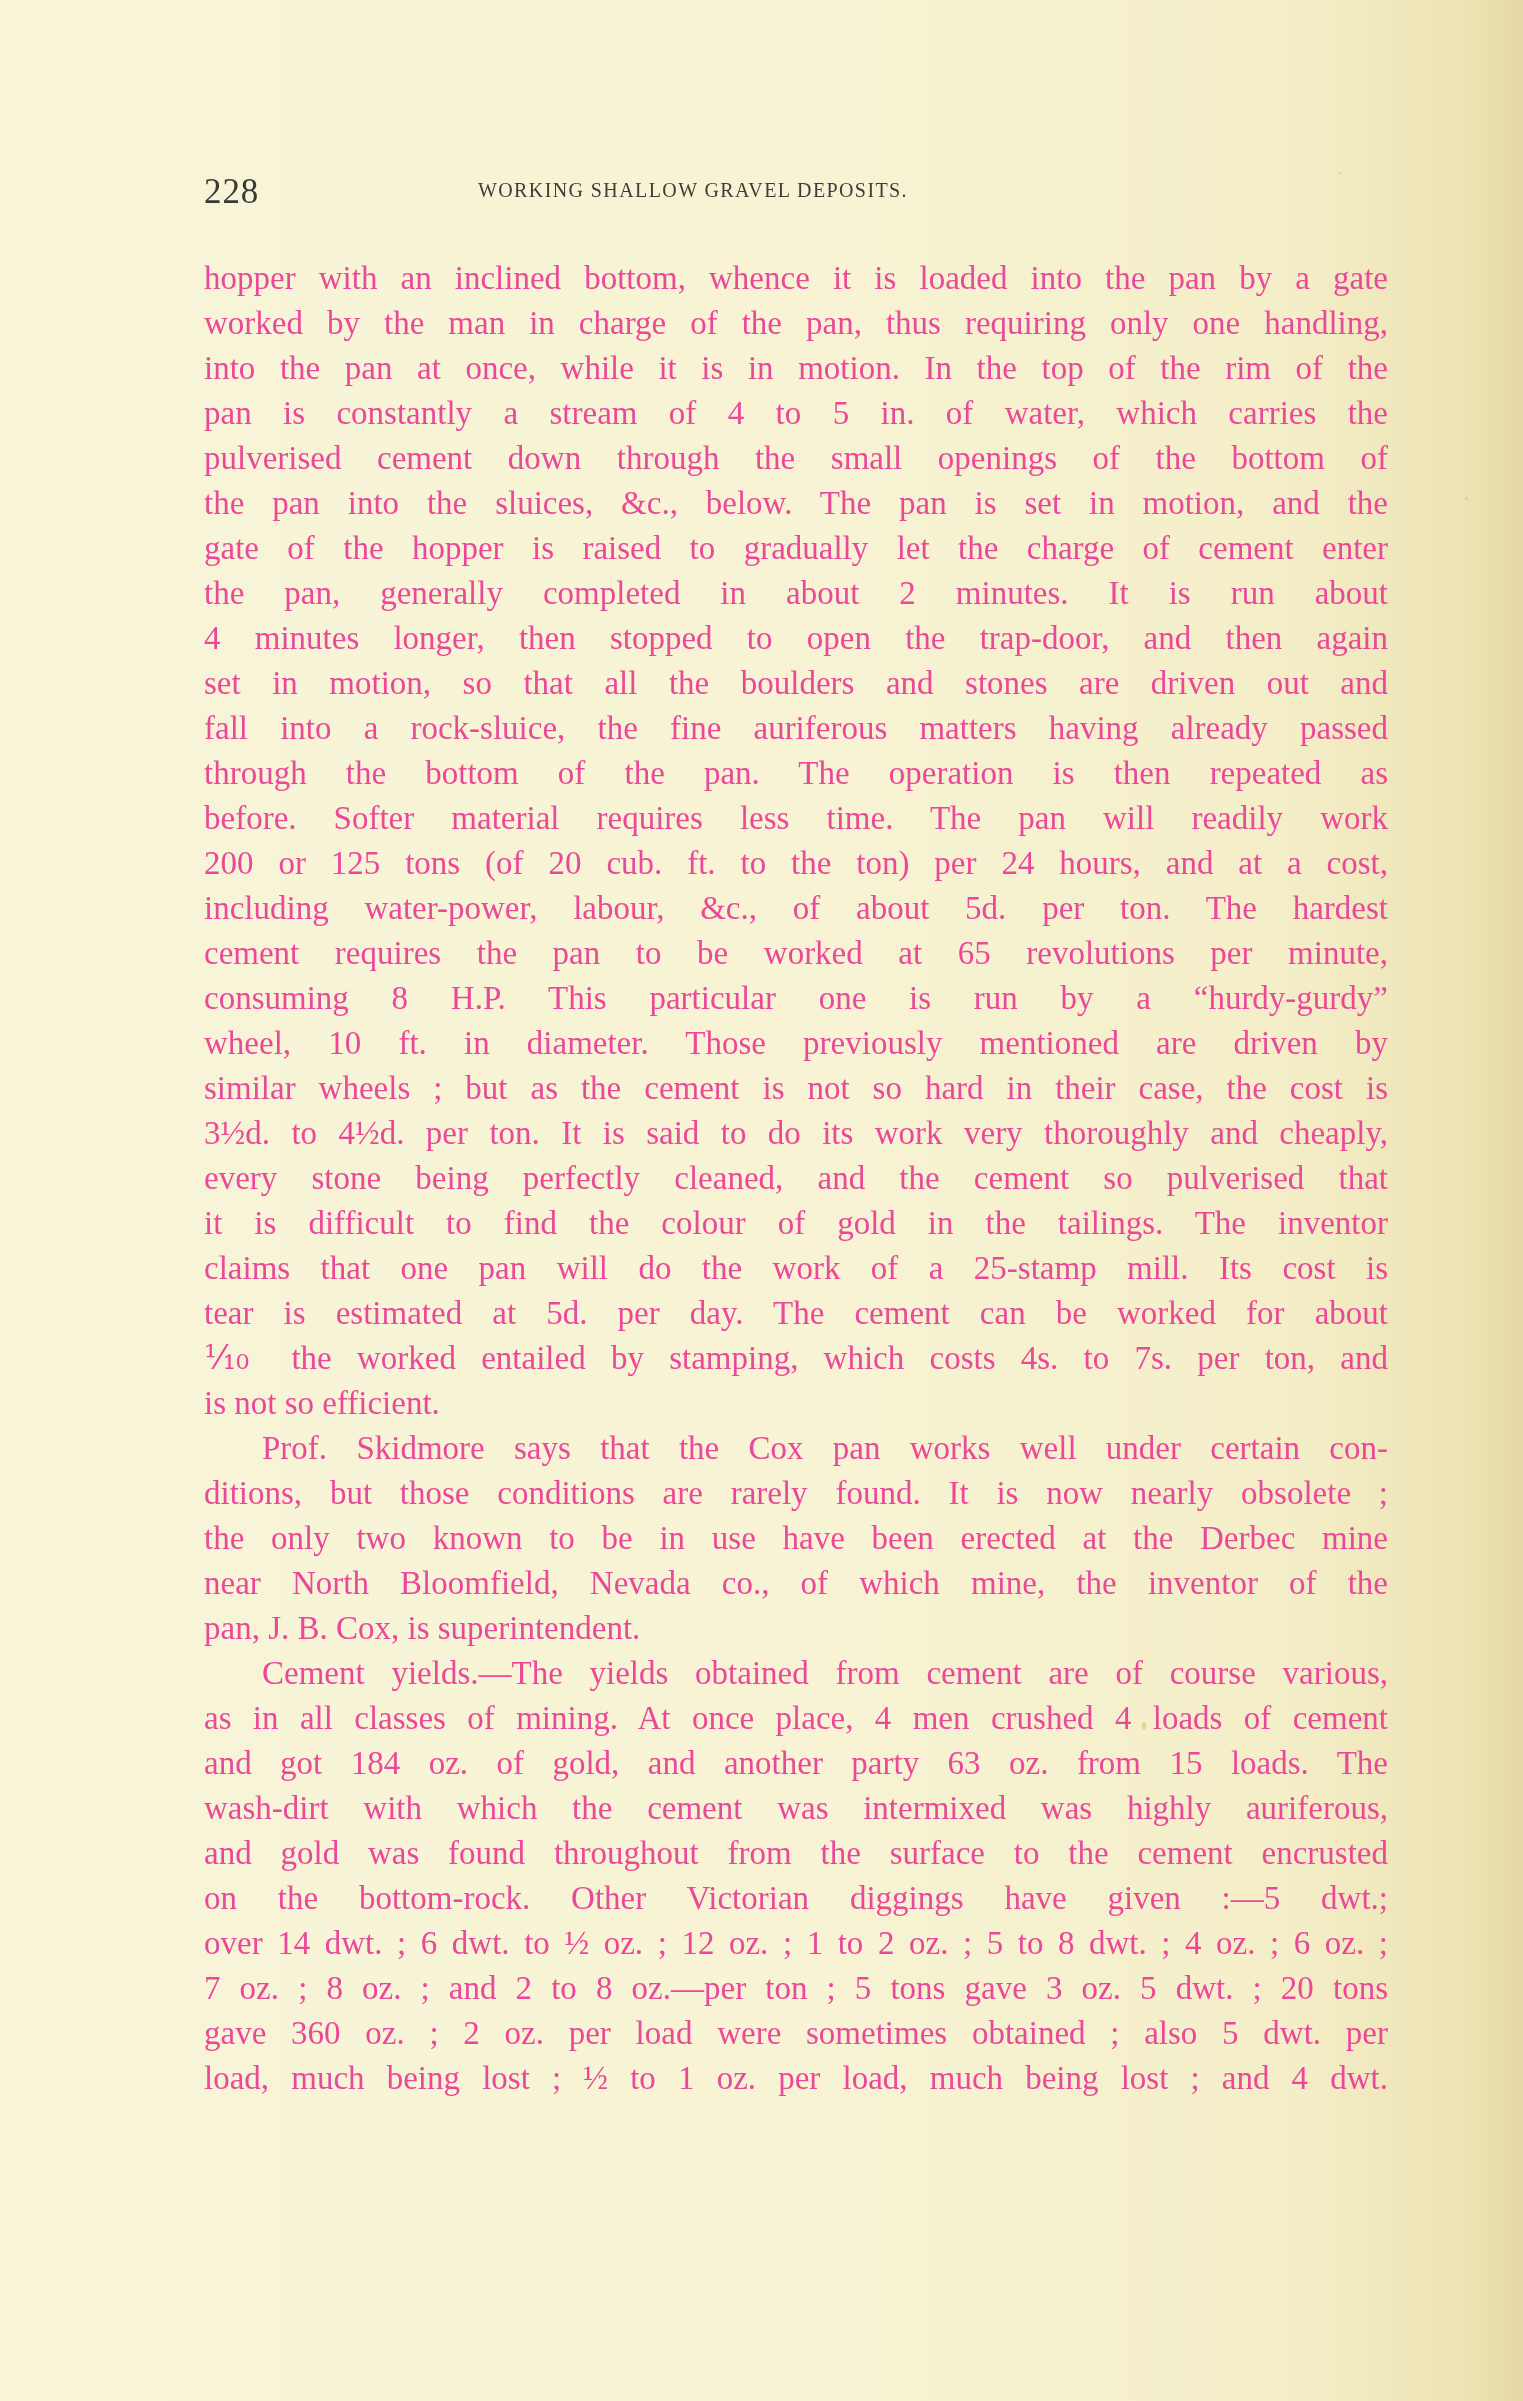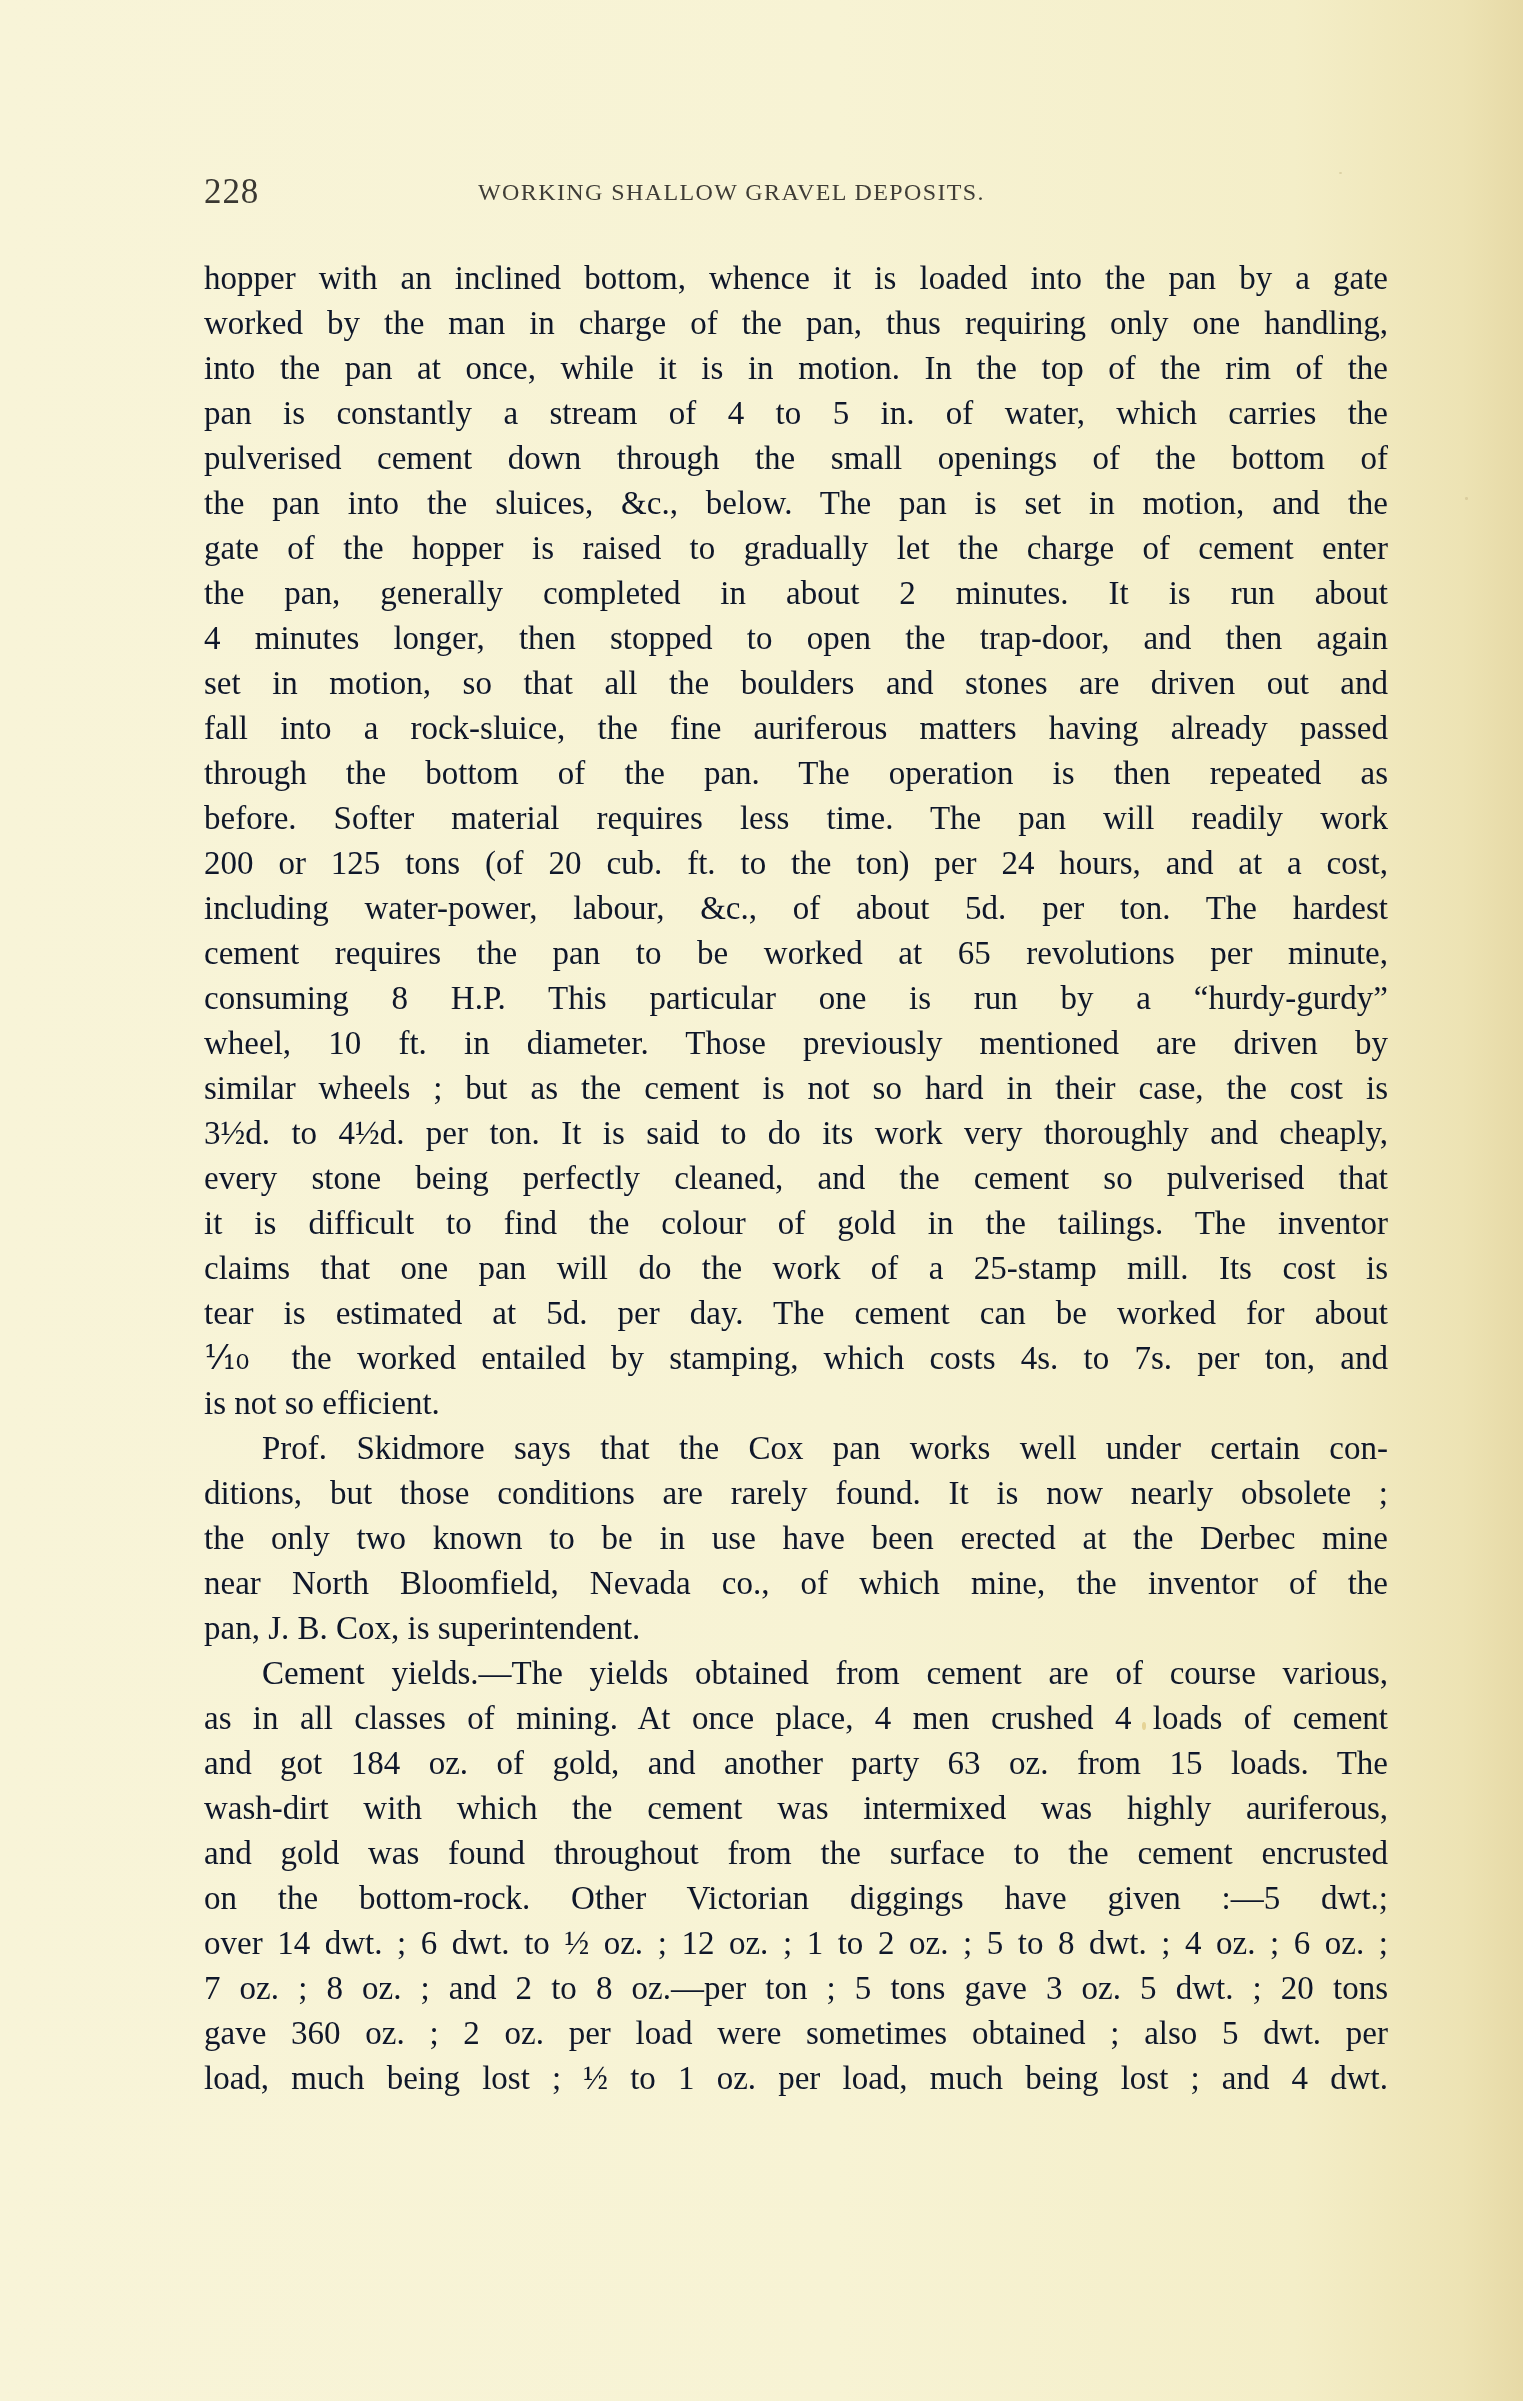--- a/index.html
+++ b/index.html
@@ -34,38 +34,38 @@
     left: 0;
     top: 0;
     font-size: 35px;
     letter-spacing: 0.9px;
     color: #3a3832;
   }
   .running-title {
     position: absolute;
     left: 274px;
     top: 7px;
-    font-size: 24px;
+    font-size: 20px;
     letter-spacing: 1.4px;
     color: #3f3d37;
   }
   .body-text {
     position: absolute;
     left: 204px;
     top: 256px;
     width: 1184px;
   }
   .line {
     height: 45px;
     line-height: 45px;
     font-size: 33px;
     white-space: nowrap;
     text-align: justify;
     text-align-last: justify;
-    color: #0f172a;
+    color: #ec4899;
   }
   .line.last {
     text-align-last: left;
   }
   .line.indent {
     padding-left: 58px;
   }
   .spot {
     position: absolute;
     border-radius: 50%;

